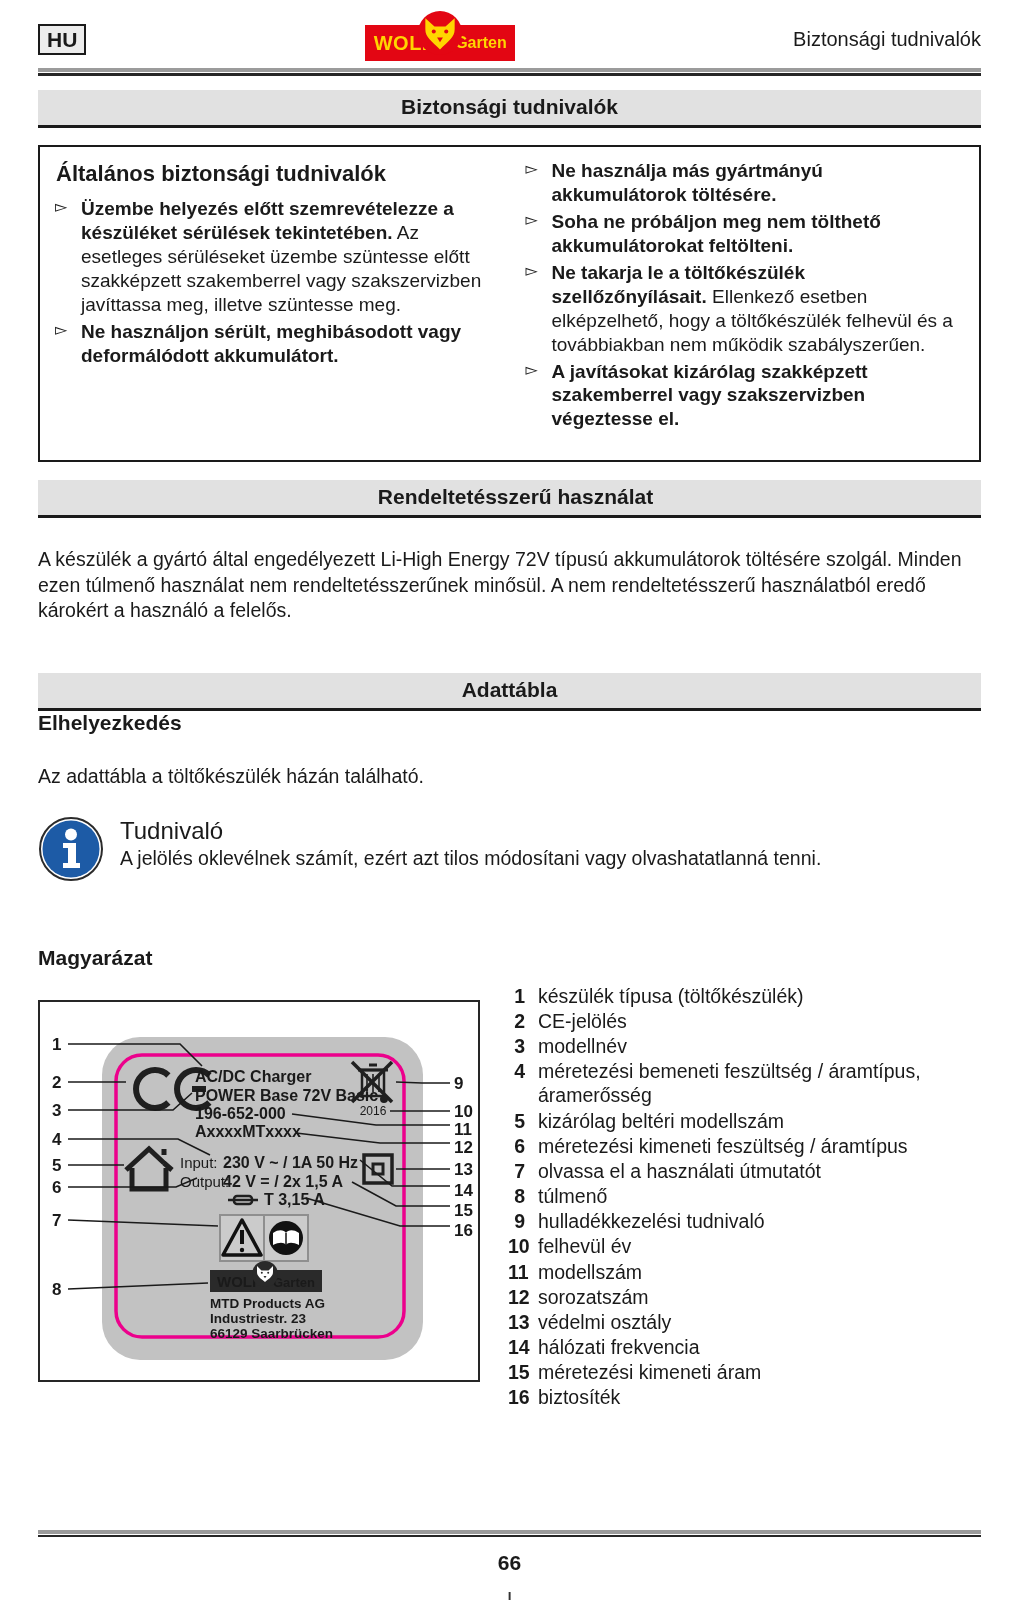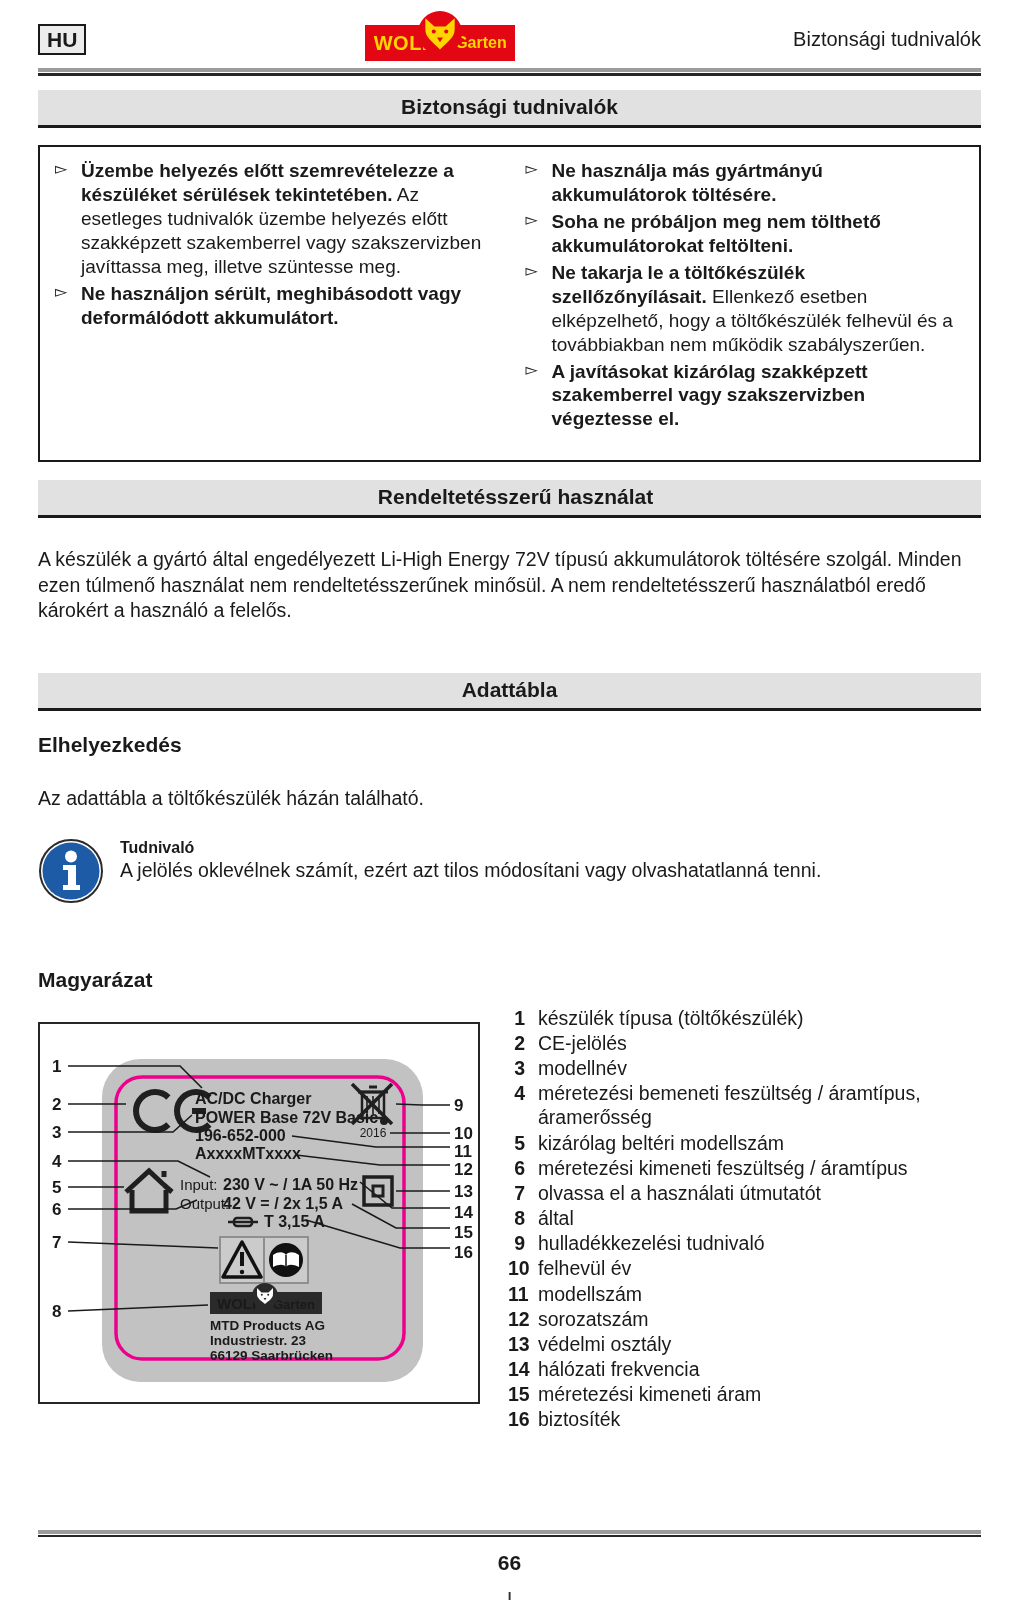--- a/index.html
+++ b/index.html
@@ -36,24 +36,24 @@
     display:flex;gap:34px;min-height:285px;box-sizing:border-box;}
   .safety-col{flex:1;}
   .safety-title{font-weight:bold;font-size:22px;margin:2px 0 10px 2px;}
   ul.bullets{list-style:none;margin:0;padding:0;font-size:19px;line-height:1.26;}
   ul.bullets li{position:relative;padding-left:27px;margin-bottom:3px;}
   ul.bullets li .arrow{position:absolute;left:1px;top:0px;font-size:16px;}
   .b{font-weight:bold;}
 
   
   .para{font-size:19.5px;line-height:1.3;margin-top:29px;}
-  .subhead{font-weight:bold;font-size:21px;margin-top:22px;}
+  .subhead{font-weight:bold;font-size:21px;}
   .note{display:flex;gap:16px;margin-top:26px;align-items:flex-start;}
   .note-text{font-size:19.5px;line-height:1.28;}
-  .note-title{font-weight:bold;font-size:16px;}
+  .note-title{font-weight:normal;font-size:24px;}
 
   
   .legend-row{display:flex;margin-top:10px;}
   .figure-box{border:2px solid #262626;width:438px;height:378px;margin-top:20px;flex:none;}
   .legend{margin-left:28px;width:470px;font-size:19.5px;line-height:1.24;margin-top:4px;}
   .legend-item{display:flex;margin-bottom:1px;}
   .legend-num{font-weight:bold;width:30px;flex:none;text-align:right;padding-right:13px;box-sizing:border-box;}
   .legend-text{flex:1;}
 
   svg text{font-family:"Liberation Sans","DejaVu Sans",sans-serif;fill:#1a1a1a;}
@@ -92,24 +92,25 @@
     </div>
     <div class="rule-double">
         <div class="g"></div>
         <div class="d"></div>
       </div>
 
     <div class="section-bar bar1">Biztonsági tudnivalók</div>
 
     <div class="safety-box">
       <div class="safety-col">
+        <div class="safety-title">Általános biztonsági tudnivalók</div>
         <ul class="bullets">
           <li>
             <span class="arrow">▻</span>
-            <span class="b">Üzembe helyezés előtt szemrevételezze a készüléket sérülések tekintetében.</span><span> Az esetleges tudnivalók üzembe helyezés előtt szakképzett szakemberrel vagy szakszervizben javíttassa meg, illetve szüntesse meg.</span>
+            <span class="b">Üzembe helyezés előtt szemrevételezze a készüléket sérülések tekintetében.</span><span> Az esetleges sérüléseket üzembe szüntesse előtt szakképzett szakemberrel vagy szakszervizben javíttassa meg, illetve szüntesse meg.</span>
           </li>
           <li>
             <span class="arrow">▻</span>
             <span class="b">Ne használjon sérült, meghibásodott vagy deformálódott akkumulátort.</span><span></span>
           </li>
         </ul>
       </div>
       <div class="safety-col">
         <ul class="bullets">
           <li>
@@ -295,21 +296,21 @@
         <div class="legend-item">
             <span class="legend-num">6</span>
             <span class="legend-text">méretezési kimeneti feszültség / áramtípus</span>
           </div>
         <div class="legend-item">
             <span class="legend-num">7</span>
             <span class="legend-text">olvassa el a használati útmutatót</span>
           </div>
         <div class="legend-item">
             <span class="legend-num">8</span>
-            <span class="legend-text">által</span>
+            <span class="legend-text">túlmenő</span>
           </div>
         <div class="legend-item">
             <span class="legend-num">9</span>
             <span class="legend-text">hulladékkezelési tudnivaló</span>
           </div>
         <div class="legend-item">
             <span class="legend-num">10</span>
             <span class="legend-text">felhevül év</span>
           </div>
         <div class="legend-item">

